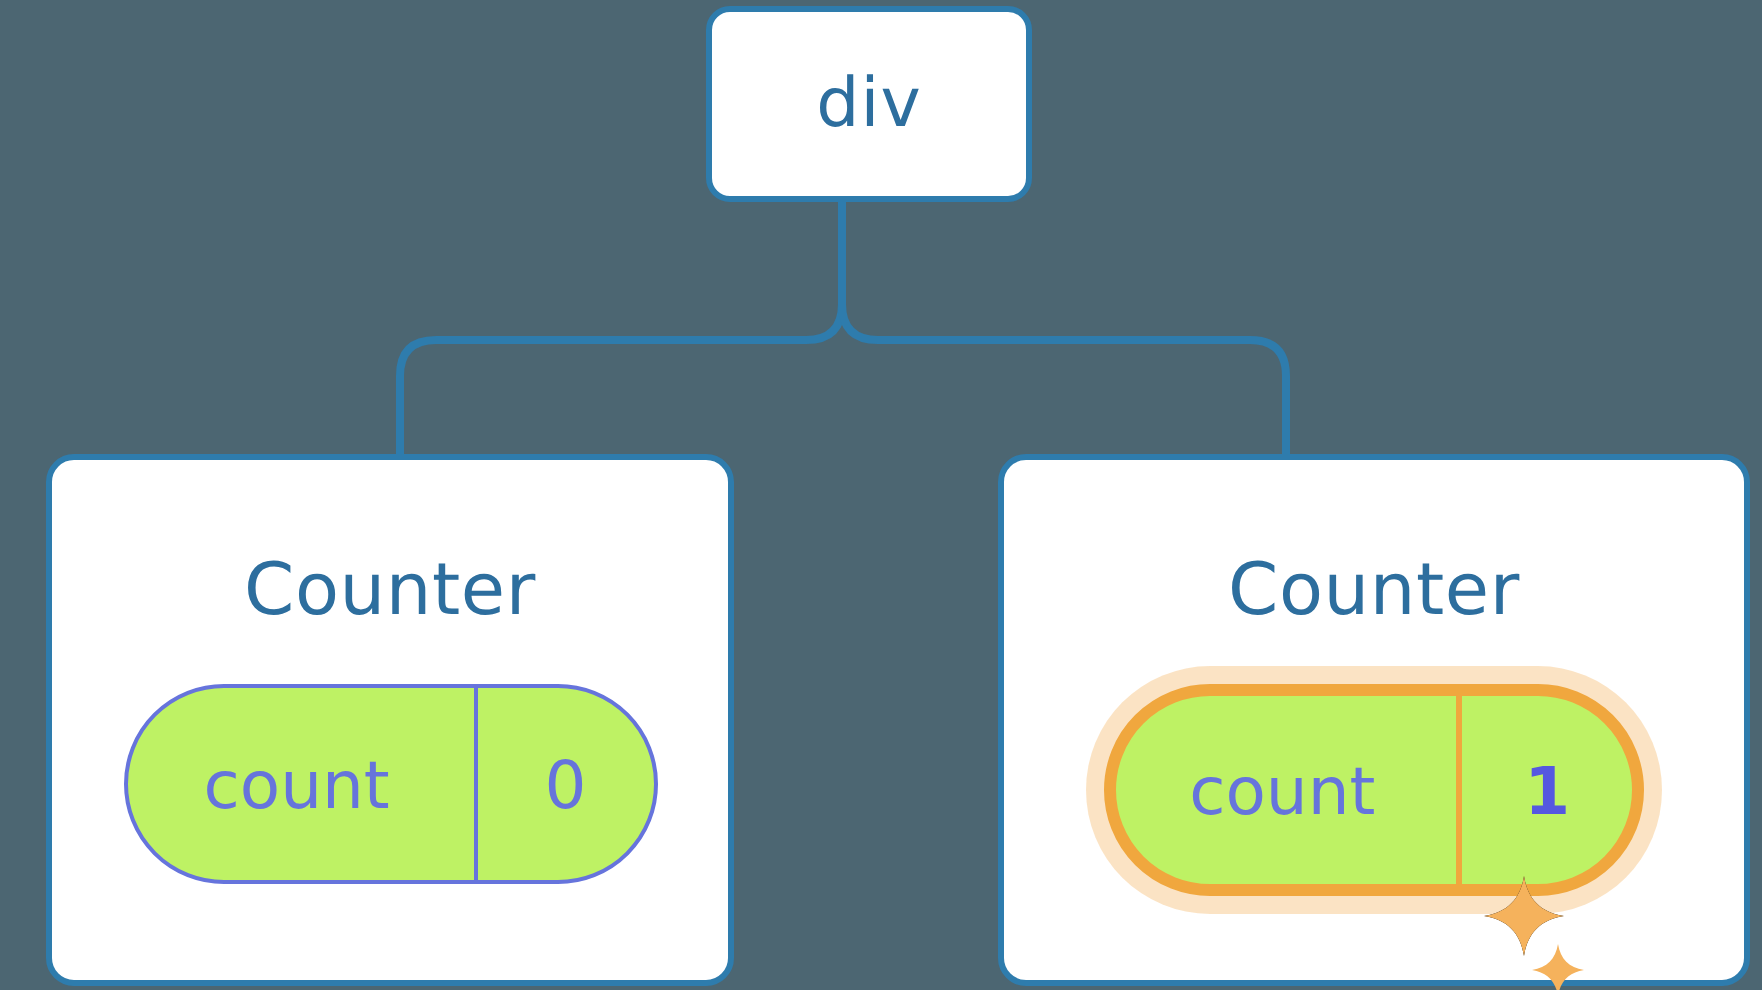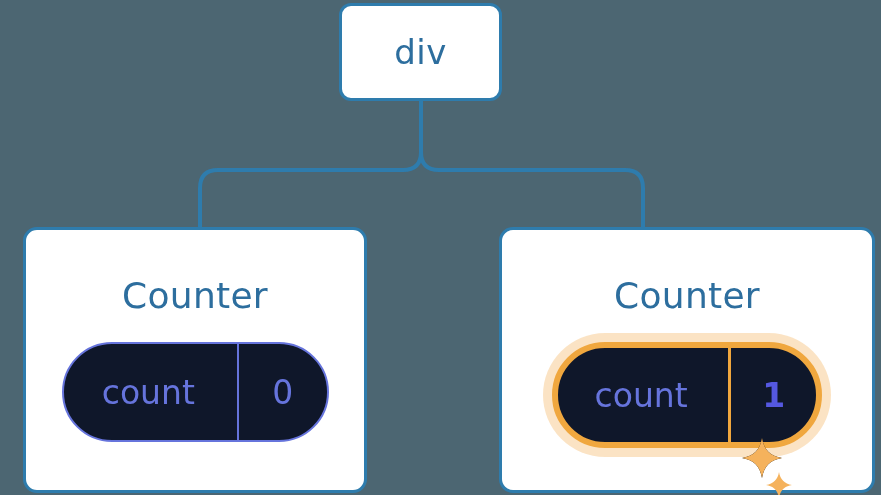--- a/index.html
+++ b/index.html
@@ -40,21 +40,21 @@
     border: 3px solid #2e7cad;
     border-radius: 12px;
     box-sizing: border-box;
     display: flex;
     flex-direction: column;
     align-items: center;
   }
 
   
   #node-root {
-    left: 339px;
+    left: 353px;
     top: 3px;
     width: 163px;
     height: 98px;
     justify-content: center;
   }
   #node-root .node-title {
     font-size: 34px;
     color: #2d6e9e;
     letter-spacing: 0.5px;
     line-height: 1;
@@ -86,21 +86,21 @@
     display: flex;
     align-items: center;
     justify-content: center;
   }
 
   .state-pill {
     display: flex;
     align-items: stretch;
     box-sizing: border-box;
     border-radius: 999px;
-    background: #0f172a;
+    background: #bef264;
     position: relative;
   }
 
   
   .state-pill.plain {
     width: 267px;
     height: 100px;
     border: 2px solid #6674dc;
   }
   .state-pill.plain .pill-key,

